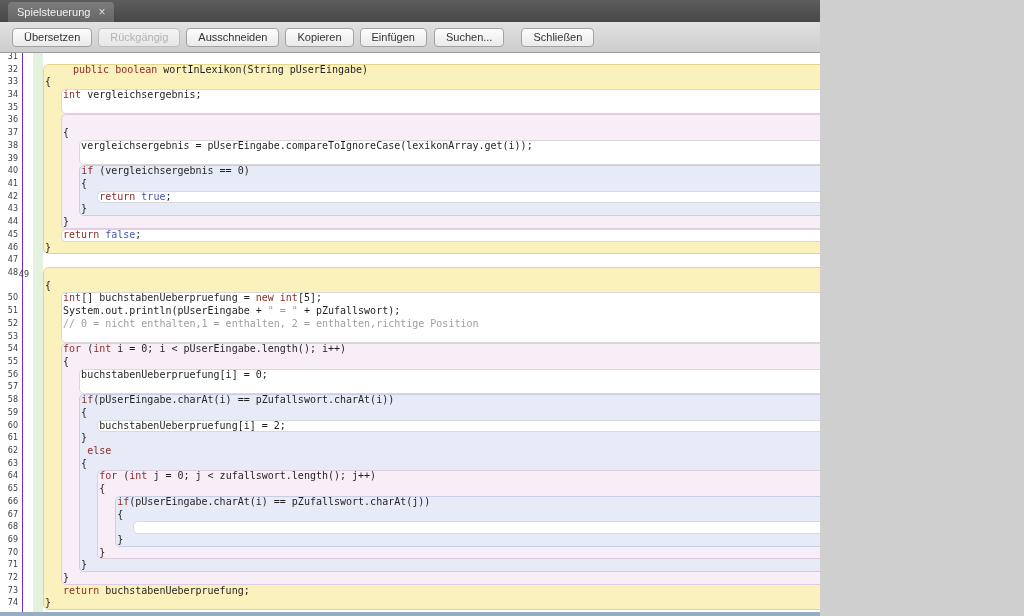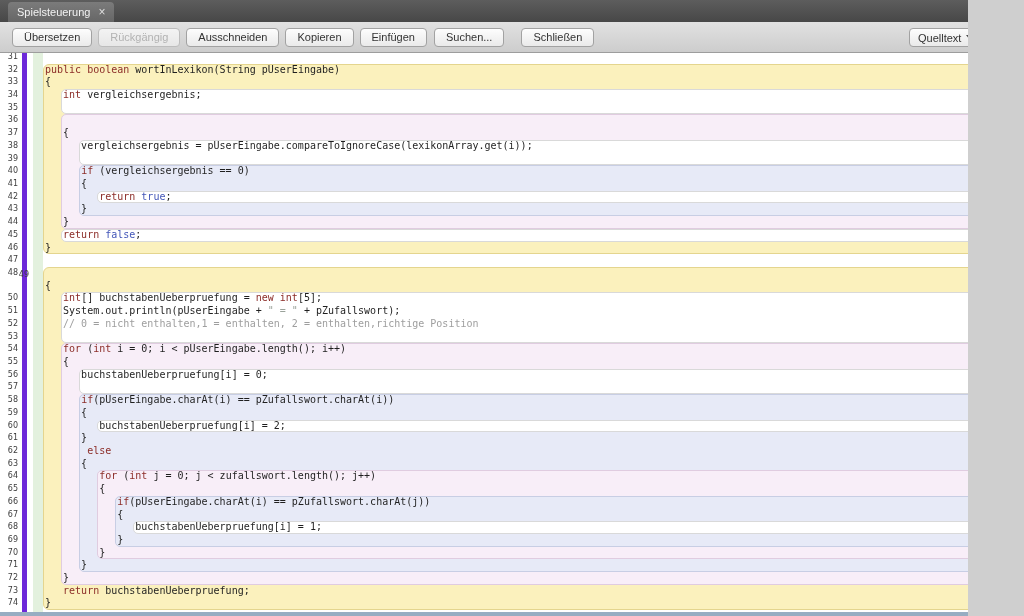--- a/index.html
+++ b/index.html
@@ -1,17 +1,17 @@
 <!DOCTYPE html>
 <html style="--kw: #8c2d28; --bool: #4356b8; --str: #9aa29a; --com: #9e9e9e; --code: #1f1f1f;"><head>
 <meta charset="utf-8">
 <title>Spielsteuerung</title>
 <style>
   html,body{margin:0;padding:0;background:#cfcfcf;}
-  .window{position:relative;width:968px;height:616px;overflow:hidden;
+  .window{position:relative;width:820px;height:616px;overflow:hidden;
           font-family:"Liberation Sans",sans-serif;background:#ffffff;}
 
   
   .tabbar{position:absolute;top:0;left:0;width:1024px;height:22px;
           background:linear-gradient(#5d5d5d,#474747);}
   .tab{position:absolute;left:8px;top:2px;height:20px;padding:0 9px;
        display:flex;align-items:center;gap:8px;
        background:linear-gradient(#7b7b7b,#666666);
        border-radius:4px 4px 0 0;color:#f2f2f2;font-size:11px;}
   .tab-close{color:#dedede;font-size:12px;line-height:1;cursor:default;}
@@ -28,21 +28,21 @@
   .view-select{position:absolute;right:41px;top:6px;width:74px;height:19px;box-sizing:border-box;
           display:flex;align-items:center;justify-content:space-between;padding:0 8px;
           font-size:11px;color:#333;background:linear-gradient(#fdfdfd,#eaeaea);
           border:1px solid #a2a2a2;border-radius:4px;}
   .dd-arrow{width:0;height:0;border-left:4px solid transparent;border-right:4px solid transparent;
           border-top:5px solid #4a4a4a;}
 
   
   .editor{position:absolute;top:53px;left:0;width:1024px;height:563px;background:#fff;overflow:hidden;}
   .gutter{position:absolute;left:0;top:0;width:22px;height:563px;background:#fff;
-          border-right:5px solid #6d28d9;}
+          border-right:1px solid #6d28d9;}
   .gutter-num{position:absolute;left:0;width:18px;height:12.71px;text-align:right;
           font:8px/12.71px "DejaVu Sans",sans-serif;color:#3c3c3c;}
   .class-strip{position:absolute;top:0;height:563px;}
   .strip-left{left:33px;width:10px;}
   .strip-right{left:999px;width:7px;}
   .scope{position:absolute;border:1px solid;box-sizing:border-box;}
   .code-row{position:absolute;left:45px;height:12.71px;white-space:pre;
           font:10px/12.71px "DejaVu Sans Mono",monospace;color:var(--code,#1f1f1f);}
   .tok-kw{color:var(--kw,#8c2d28);}
   .tok-bool{color:var(--bool,#4356b8);}
@@ -100,21 +100,21 @@
         <div class="scope" style="left: 79px; top: 86.91px; width: 915px; height: 25.42px; background: rgb(255, 255, 255); border-color: rgb(217, 217, 217); border-radius: 5px;"></div>
         <div class="scope" style="left: 79px; top: 112.33px; width: 915px; height: 50.84px; background: rgb(231, 234, 247); border-color: rgb(200, 206, 228); border-radius: 5px;"></div>
         <div class="scope" style="left: 79px; top: 315.69px; width: 915px; height: 25.42px; background: rgb(255, 255, 255); border-color: rgb(217, 217, 217); border-radius: 5px;"></div>
         <div class="scope" style="left: 79px; top: 341.11px; width: 915px; height: 177.94px; background: rgb(231, 234, 247); border-color: rgb(200, 206, 228); border-radius: 5px;"></div>
         <div class="scope" style="left: 97px; top: 137.75px; width: 895px; height: 12.71px; background: rgb(255, 255, 255); border-color: rgb(217, 217, 217); border-radius: 5px;"></div>
         <div class="scope" style="left: 97px; top: 366.53px; width: 895px; height: 12.71px; background: rgb(255, 255, 255); border-color: rgb(217, 217, 217); border-radius: 5px;"></div>
         <div class="scope" style="left: 97px; top: 417.37px; width: 895px; height: 88.97px; background: rgb(248, 238, 248); border-color: rgb(224, 204, 224); border-radius: 5px;"></div>
         <div class="scope" style="left: 115px; top: 442.79px; width: 875px; height: 50.84px; background: rgb(231, 234, 247); border-color: rgb(200, 206, 228); border-radius: 5px;"></div>
         <div class="scope" style="left: 133px; top: 468.21px; width: 855px; height: 12.71px; background: rgb(255, 255, 255); border-color: rgb(217, 217, 217); border-radius: 5px;"></div>
         <div class="code-row" style="top: -2.06px;"></div>
-        <div class="code-row" style="top: 10.65px;"><span class="tok-kw">public</span> <span class="tok-kw">boolean</span> wortInLexikon(String pUserEingabe)</div>
+        <div class="code-row" style="top: 10.65px; padding-left: 28px;"><span class="tok-kw">public</span> <span class="tok-kw">boolean</span> wortInLexikon(String pUserEingabe)</div>
         <div class="code-row" style="top: 23.36px;">{</div>
         <div class="code-row" style="top: 36.07px;">   <span class="tok-kw">int</span> vergleichsergebnis;</div>
         <div class="code-row" style="top: 48.78px;"></div>
         <div class="code-row" style="top: 74.2px;">   {</div>
         <div class="code-row" style="top: 86.91px;">      vergleichsergebnis = pUserEingabe.compareToIgnoreCase(lexikonArray.get(i));</div>
         <div class="code-row" style="top: 99.62px;"></div>
         <div class="code-row" style="top: 112.33px;">      <span class="tok-kw">if</span> (vergleichsergebnis == 0)</div>
         <div class="code-row" style="top: 125.04px;">      {</div>
         <div class="code-row" style="top: 137.75px;">         <span class="tok-kw">return</span> <span class="tok-bool">true</span>;</div>
         <div class="code-row" style="top: 150.46px;">      }</div>
@@ -134,21 +134,20 @@
         <div class="code-row" style="top: 341.11px;">      <span class="tok-kw">if</span>(pUserEingabe.charAt(i) == pZufallswort.charAt(i))</div>
         <div class="code-row" style="top: 353.82px;">      {</div>
         <div class="code-row" style="top: 366.53px;">         buchstabenUeberpruefung[i] = 2;</div>
         <div class="code-row" style="top: 379.24px;">      }</div>
         <div class="code-row" style="top: 391.95px; margin-left: 6px;">      <span class="tok-kw">else</span></div>
         <div class="code-row" style="top: 404.66px;">      {</div>
         <div class="code-row" style="top: 417.37px;">         <span class="tok-kw">for</span> (<span class="tok-kw">int</span> j = 0; j &lt; zufallswort.length(); j++)</div>
         <div class="code-row" style="top: 430.08px;">         {</div>
         <div class="code-row" style="top: 442.79px;">            <span class="tok-kw">if</span>(pUserEingabe.charAt(i) == pZufallswort.charAt(j))</div>
         <div class="code-row" style="top: 455.5px;">            {</div>
-        <div class="code-row" style="top: 468.21px;">               buchstabenUeberpruefung[i] = 1;</div>
         <div class="code-row" style="top: 480.92px;">            }</div>
         <div class="code-row" style="top: 493.63px;">         }</div>
         <div class="code-row" style="top: 506.34px;">      }</div>
         <div class="code-row" style="top: 519.05px;">   }</div>
         <div class="code-row" style="top: 531.76px;">   <span class="tok-kw">return</span> buchstabenUeberpruefung;</div>
         <div class="code-row" style="top: 544.47px;">}</div>
       </div>
     <div class="gutter">
         <div class="gutter-num" style="top: -2.06px;">31</div>
         <div class="gutter-num" style="top: 10.65px;">32</div>

